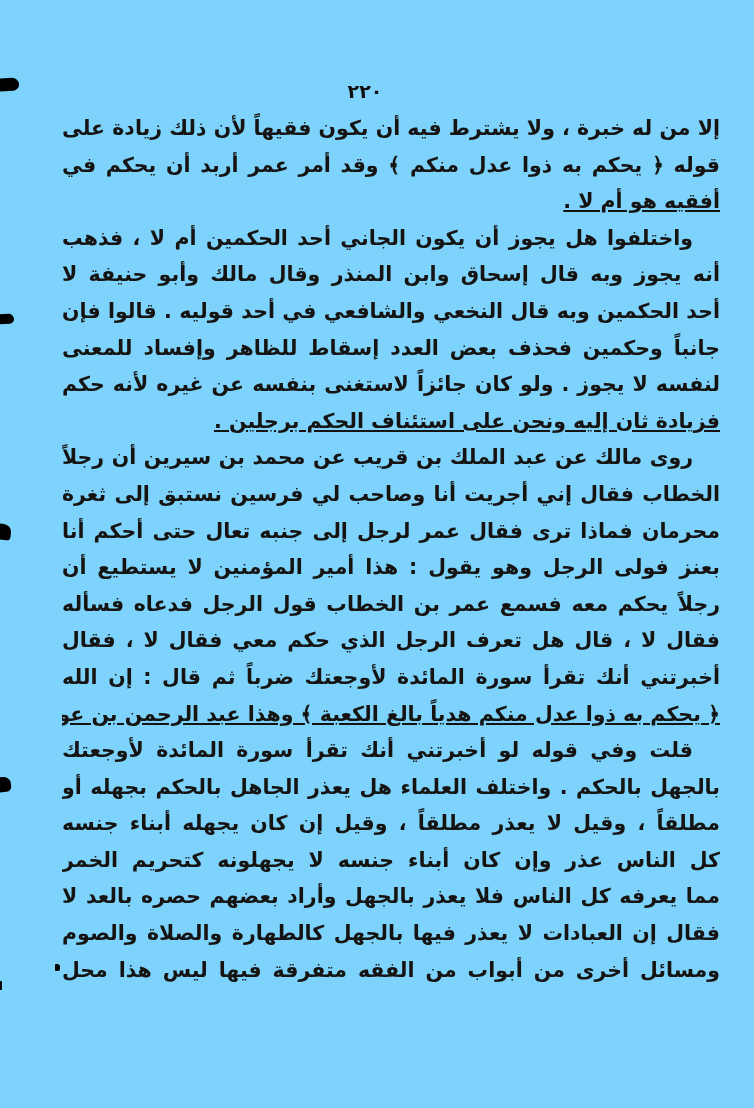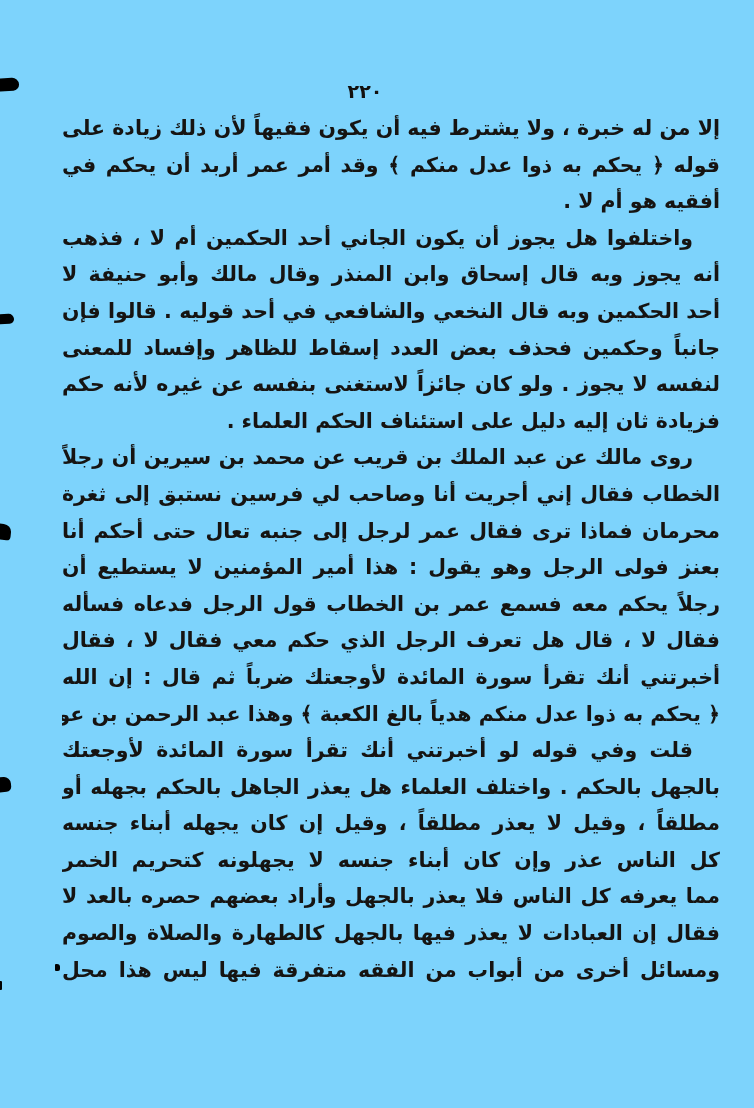--- a/index.html
+++ b/index.html
@@ -44,20 +44,21 @@
     white-space: nowrap;
   }
   .line.just {
     white-space: normal;
     text-align: justify;
     text-align-last: justify;
   }
   .line.short {
     text-align: left;
     text-align-last: right;
+    text-decoration: underline;
   }
   .line.indent {
     padding-right: 27px;
   }
   
   .ink-mark {
     position: absolute;
     background: #000;
   }
   .ink-m1 { left: -2px; top: 78px;  width: 21px; height: 13px; border-radius: 3px 7px 6px 2px; transform: rotate(-4deg); }
@@ -85,21 +86,21 @@
       <div class="line just indent">واختلفوا هل يجوز أن يكون الجاني أحد الحكمين أم لا ، فذهب أحمد والشافعي إلى</div>
 
       <div class="line just">أنه يجوز وبه قال إسحاق وابن المنذر وقال مالك وأبو حنيفة لا يجوز أن يكون الجاني</div>
 
       <div class="line just">أحد الحكمين وبه قال النخعي والشافعي في أحد قوليه . قالوا فإن ظاهر الآية يقتضي</div>
 
       <div class="line just">جانباً وحكمين فحذف بعض العدد إسقاط للظاهر وإفساد للمعنى ولأن حكم المرء</div>
 
       <div class="line just">لنفسه لا يجوز . ولو كان جائزاً لاستغنى بنفسه عن غيره لأنه حكم بينه وبين الله تعالى</div>
 
-      <div class="line short">فزيادة ثان إليه دليل على استئناف الحكم العلماء .</div>
+      <div class="line short">فزيادة ثان إليه ونحن على استئناف الحكم برجلين .</div>
 
       <div class="line just indent">روى مالك عن عبد الملك بن قريب عن محمد بن سيرين أن رجلاً جاء إلى عمر بن</div>
 
       <div class="line just">الخطاب فقال إني أجريت أنا وصاحب لي فرسين نستبق إلى ثغرة ثنية فأصبنا ظبياً ونحن</div>
 
       <div class="line just">محرمان فماذا ترى فقال عمر لرجل إلى جنبه تعال حتى أحكم أنا وأنت فحكما عليه</div>
 
       <div class="line just">بعنز فولى الرجل وهو يقول : هذا أمير المؤمنين لا يستطيع أن يحكم في ظبي حتى دعا</div>
 
       <div class="line just">رجلاً يحكم معه فسمع عمر بن الخطاب قول الرجل فدعاه فسأله هل تقرأ سورة المائدة</div>

